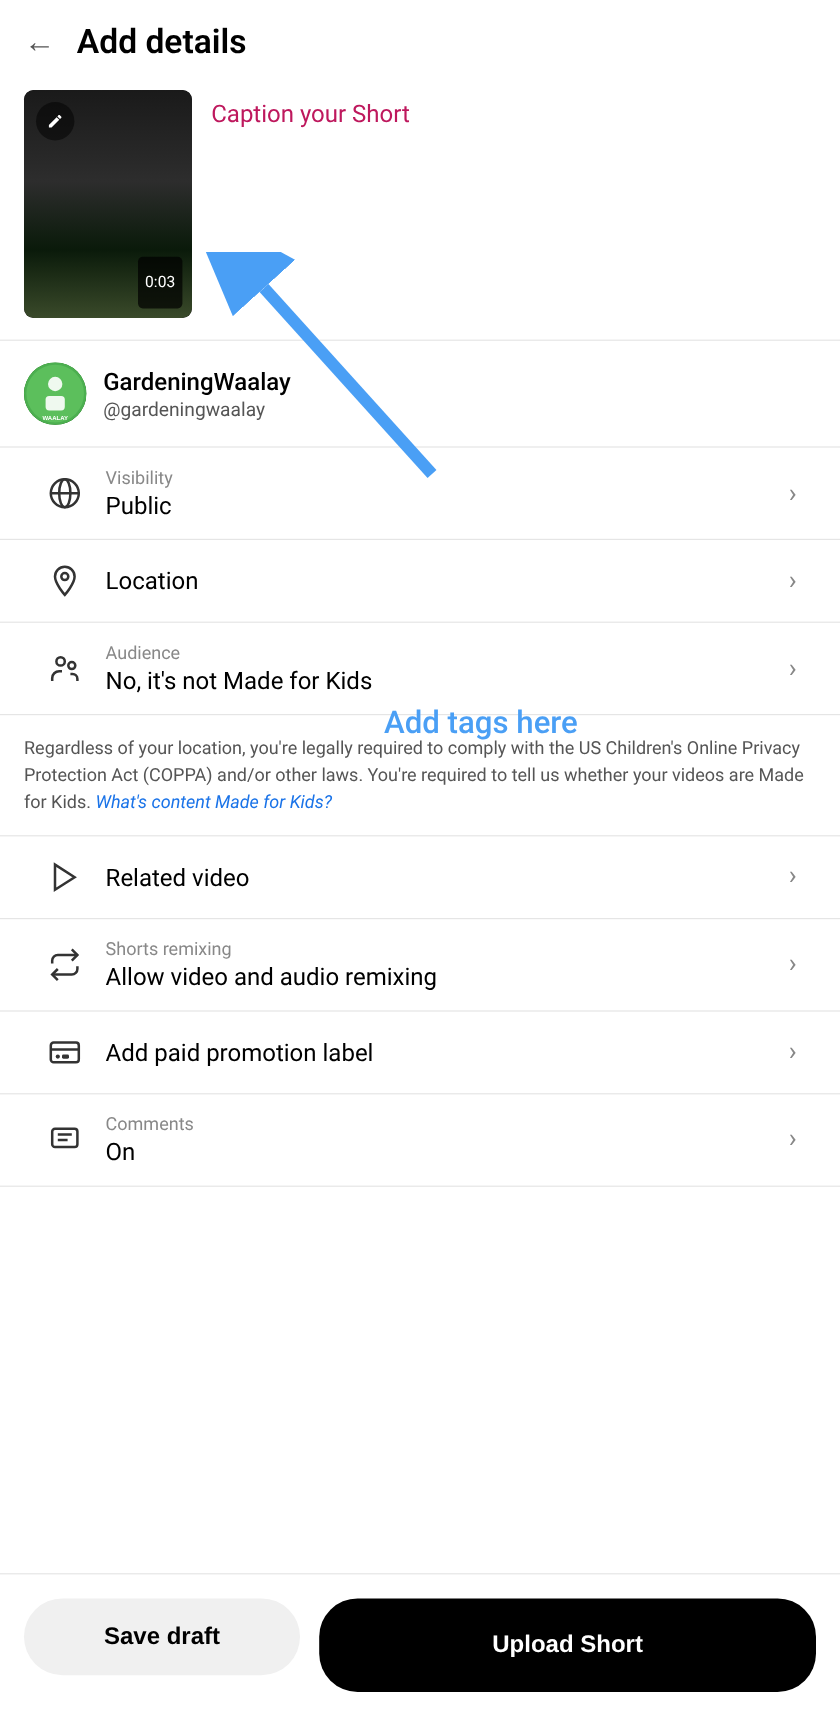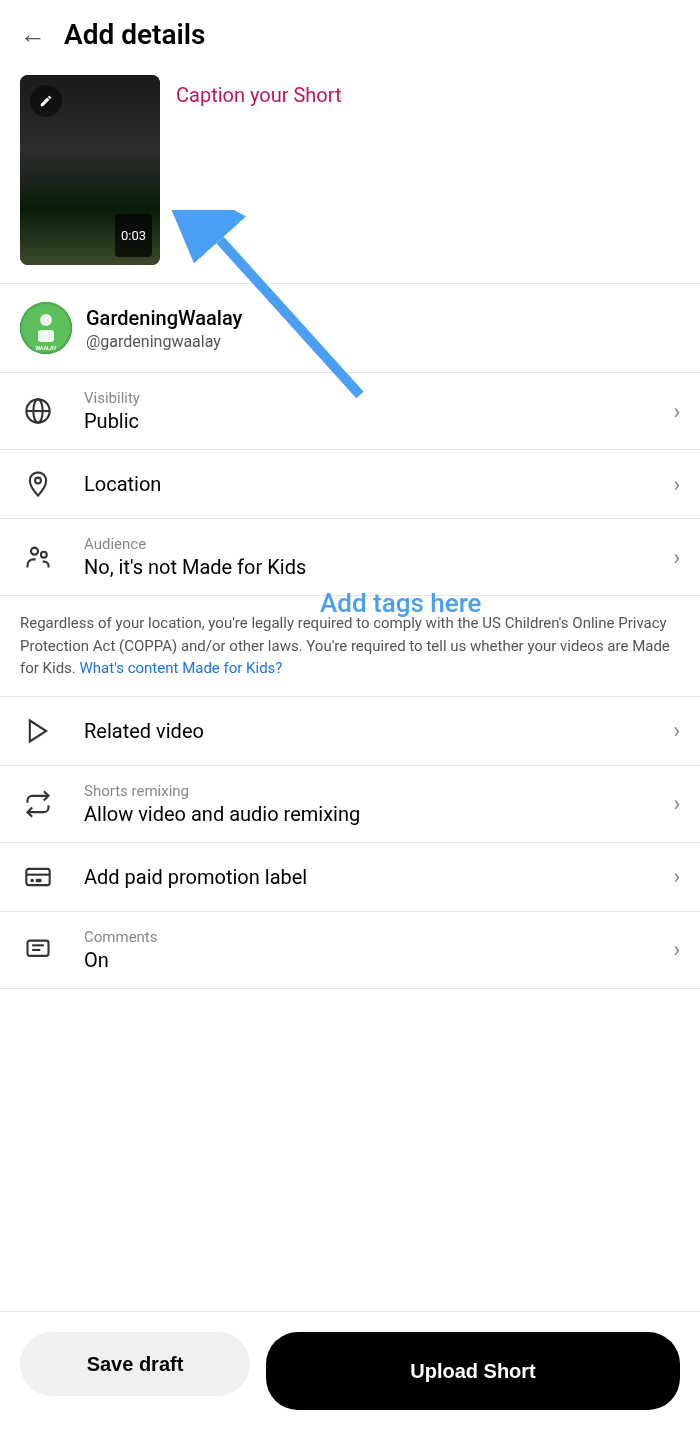--- a/index.html
+++ b/index.html
@@ -151,24 +151,24 @@
     }
     .account-handle {
       font-size: 16px;
       color: #555;
     }
 
     
     .menu-row {
       display: flex;
       align-items: center;
-      padding: 16px 20px;
+      padding: 16px 36px;
       border-bottom: 1px solid #e5e5e5;
       cursor: pointer;
-      gap: 28px;
+      gap: 16px;
     }
     .menu-icon {
       width: 36px;
       height: 36px;
       display: flex;
       align-items: center;
       justify-content: center;
       flex-shrink: 0;
       color: #333;
     }
@@ -203,20 +203,21 @@
     .coppa-notice {
       padding: 16px 20px 16px 20px;
       font-size: 15px;
       color: #555;
       line-height: 1.5;
       border-bottom: 1px solid #e5e5e5;
     }
     .coppa-link {
       color: #1a73e8;
       text-decoration: none;
+      font-style: italic;
     }
 
     
     .bottom-bar {
       position: fixed;
       bottom: 0;
       left: 0;
       width: 700px;
       display: flex;
       gap: 16px;

